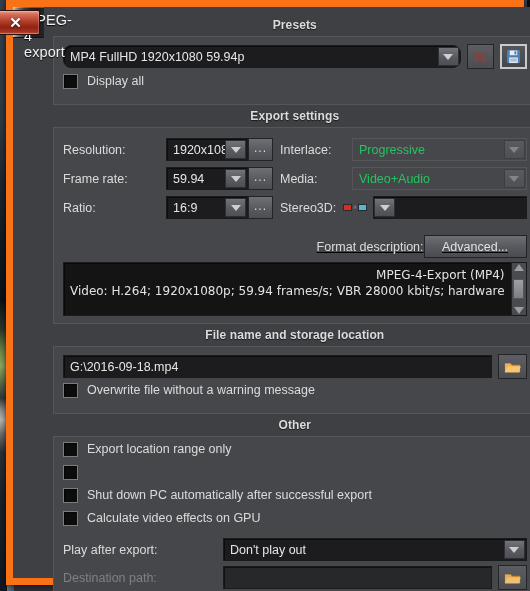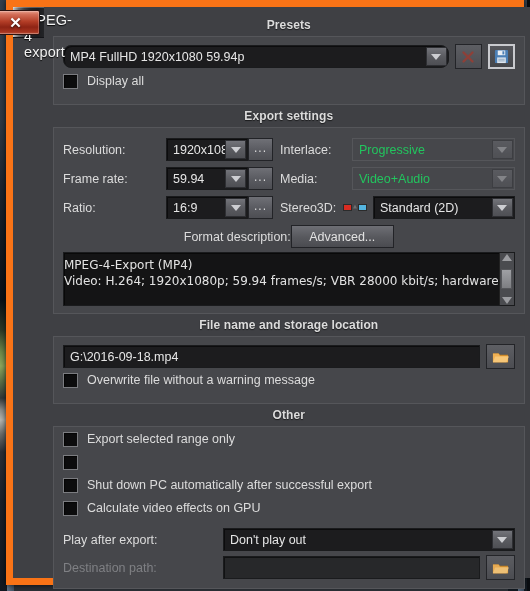--- a/index.html
+++ b/index.html
@@ -255,48 +255,49 @@
   .glasses .lens.r { right: 0; background: #54b5e0; }
   .glasses .bridge {
     position: absolute; left: 10px; top: 3px;
     width: 4px; height: 4px;
     background: #6d6e70;
     clip-path: polygon(0 100%, 50% 0, 100% 100%);
   }
 
   
   #fmt-head {
-    display: flex; align-items: center; justify-content: center;
-    margin-top: 3px; margin-bottom: 4px;
+    display: flex; align-items: center; justify-content: flex-end;
+    margin-top: 13px; margin-bottom: 4px; text-decoration: underline;
   }
   .pushbtn {
     background: linear-gradient(to bottom, #6e6f75, #58595e 52%, #4a4b50);
     border: 1px solid #222327;
     color: #e2e2e2; font-size: 12.5px;
     height: 23px;
     min-width: 103px;
     display: flex; align-items: center; justify-content: center;
     cursor: pointer;
   }
   #fmt-box {
     display: flex;
     background: #141415;
     border: 1px solid #1a1b1d;
     box-shadow: inset 1px 1px 0 rgba(0,0,0,.55);
     height: 54px;
   }
   #fmt-text {
     flex: 1 1 auto;
-    padding: 4px 0;
+    padding: 4px 6px;
     color: #e2e2e2;
     font-size: 12px;
     font-family: "DejaVu Sans", sans-serif;
     line-height: 16px;
     overflow: hidden;
     white-space: nowrap;
+    text-align: right;
   }
   #fmt-scroll {
     flex: 0 0 15px;
     background: #4a4b4f;
     border-left: 1px solid #222;
     display: flex; flex-direction: column;
     align-items: center; justify-content: space-between;
     padding: 1px 0;
   }
   .sb-arrow-up {
@@ -452,21 +453,20 @@
             <div class="dotsbtn">...</div>
           </div>
         <div class="c-right">
           <div class="fieldlabel" style="flex:0 0 57px">Stereo3D:</div>
           <div class="glasses">
             <span class="lens l"></span>
             <span class="bridge"></span>
             <span class="lens r"></span>
           </div>
           <div class="combo rcombo">
-            <div class="val">Standard (2D)</div>
             <div class="arrow">
                 <span class="caret"></span>
               </div>
           </div>
         </div>
 
       </div>
 
       <div id="fmt-head">
         <div class="fieldlabel">Format description:</div>
@@ -502,21 +502,21 @@
         <div class="checkbox"></div>
         <div class="checklabel">Overwrite file without a warning message</div>
       </div>
     </div>
 
     <div class="section-title">Other</div>
     <div class="group" id="other-group">
 
       <div class="checkrow">
         <div class="checkbox"></div>
-        <div class="checklabel">Export selected range only</div>
+        <div class="checklabel">Export location range only</div>
       </div>
       <div class="checkrow">
         <div class="checkbox"></div>
       </div>
       <div class="checkrow">
         <div class="checkbox"></div>
         <div class="checklabel">Shut down PC automatically after successful export</div>
       </div>
       <div class="checkrow">
         <div class="checkbox"></div>

